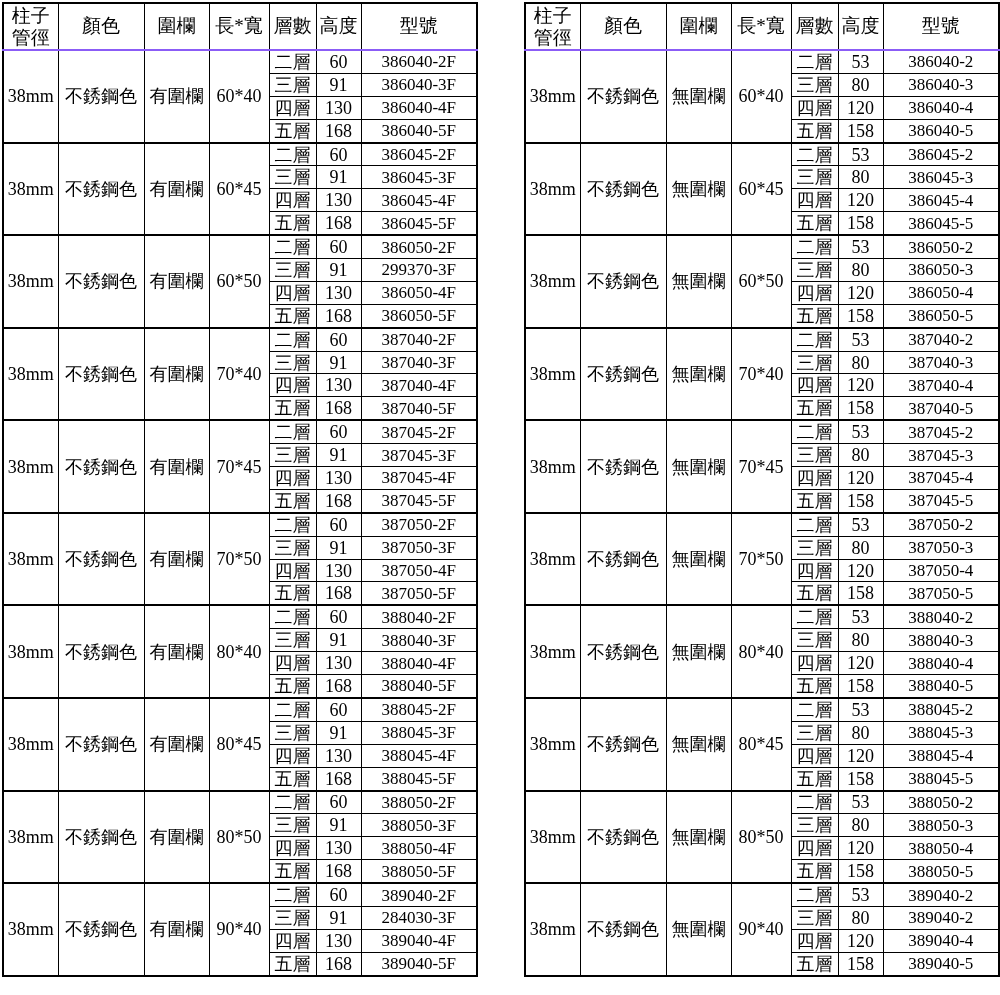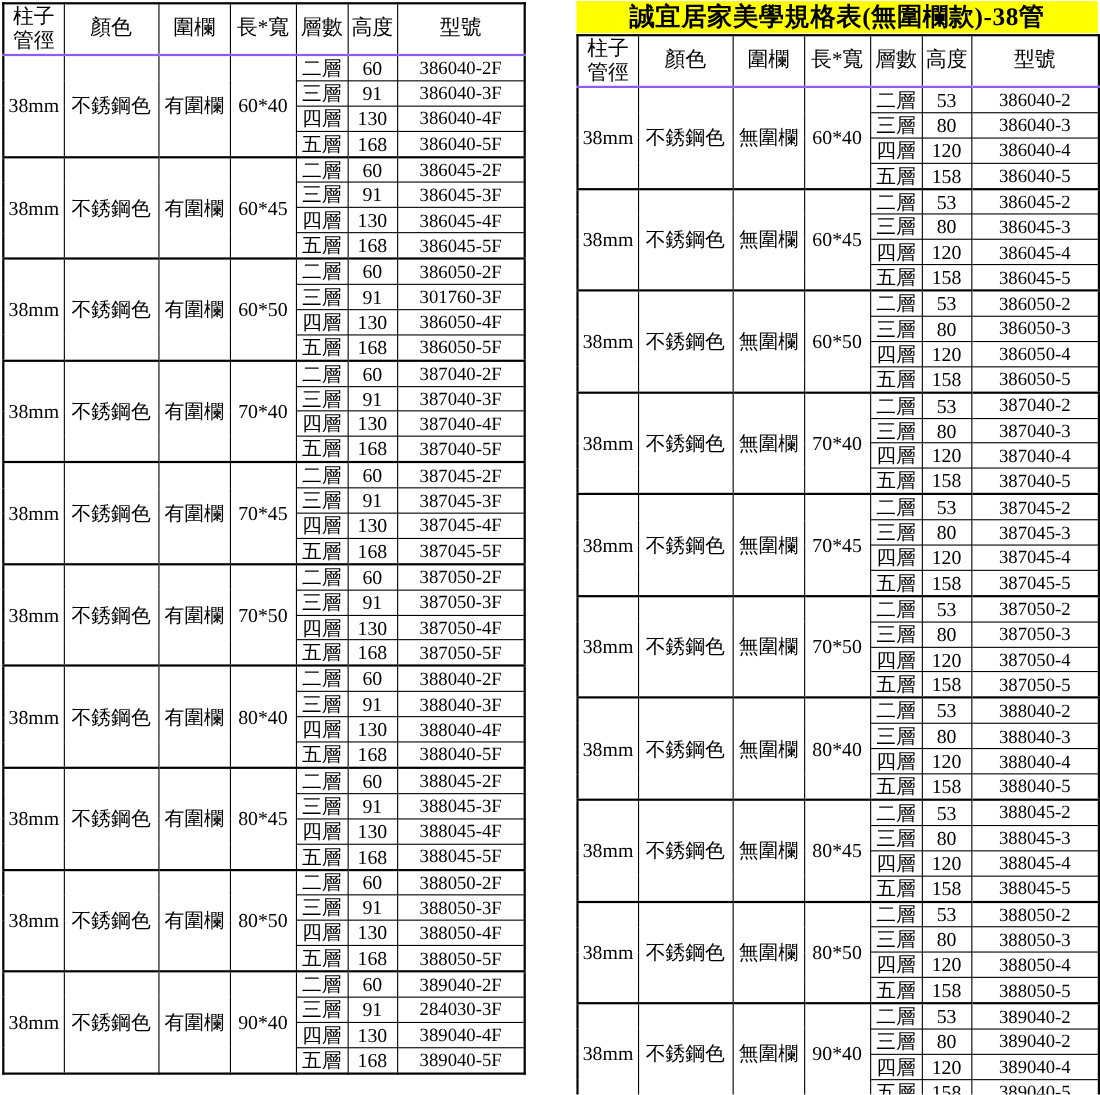--- a/index.html
+++ b/index.html
@@ -151,21 +151,21 @@
           <td rowspan="4" class="c-color">不銹鋼色</td>
           <td rowspan="4" class="c-fence">有圍欄</td>
           <td rowspan="4" class="c-size">60*50</td>
           <td class="c-layers">二層</td>
           <td class="c-height">60</td>
           <td class="c-model">386050-2F</td>
         </tr>
         <tr>
           <td class="c-layers">三層</td>
           <td class="c-height">91</td>
-          <td class="c-model">301760-3F</td>
+          <td class="c-model">299370-3F</td>
         </tr>
         <tr>
           <td class="c-layers">四層</td>
           <td class="c-height">130</td>
           <td class="c-model">386050-4F</td>
         </tr>
         <tr>
           <td class="c-layers">五層</td>
           <td class="c-height">168</td>
           <td class="c-model">386050-5F</td>
@@ -336,21 +336,20 @@
         <tr>
           <td class="c-layers">五層</td>
           <td class="c-height">168</td>
           <td class="c-model">389040-5F</td>
         </tr>
       </tbody>
   </table>
 </section>
 
 <section class="spec" id="t1">
-  <div class="title">誠宜居家美學規格表(無圍欄款)-38管</div>
   <table>
     <colgroup>
       <col class="c-pipe">
         <col class="c-color">
         <col class="c-fence">
         <col class="c-size">
       <col class="c-layers">
         <col class="c-height">
         <col class="c-model">
     </colgroup>

